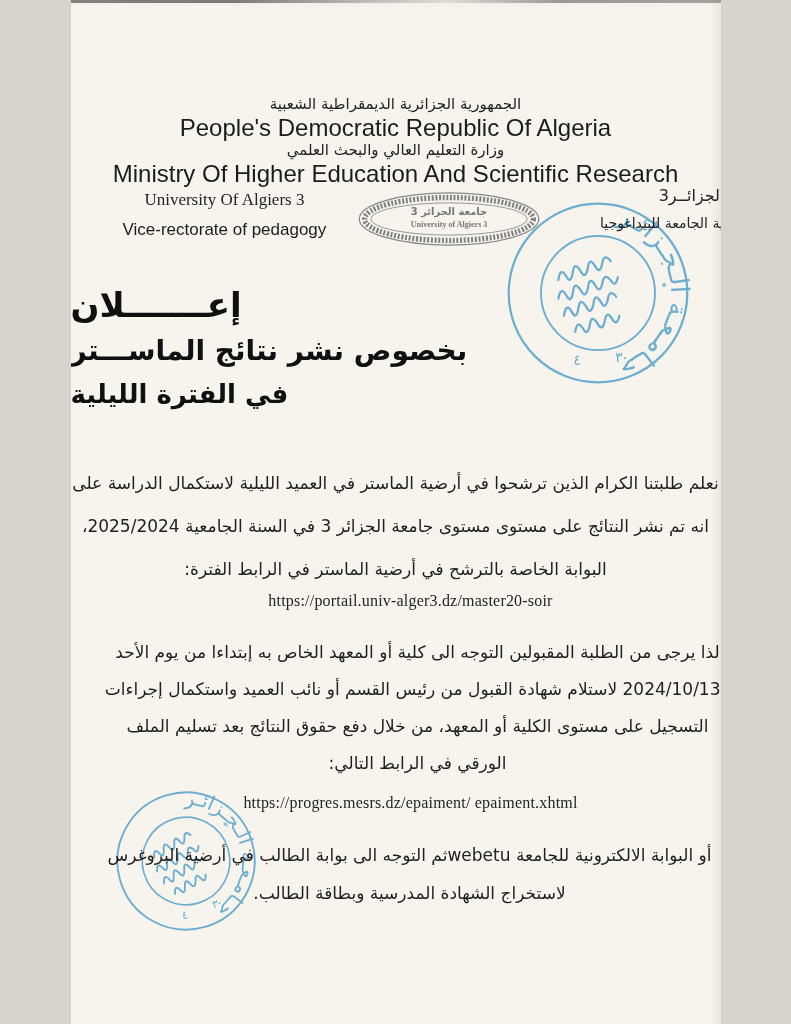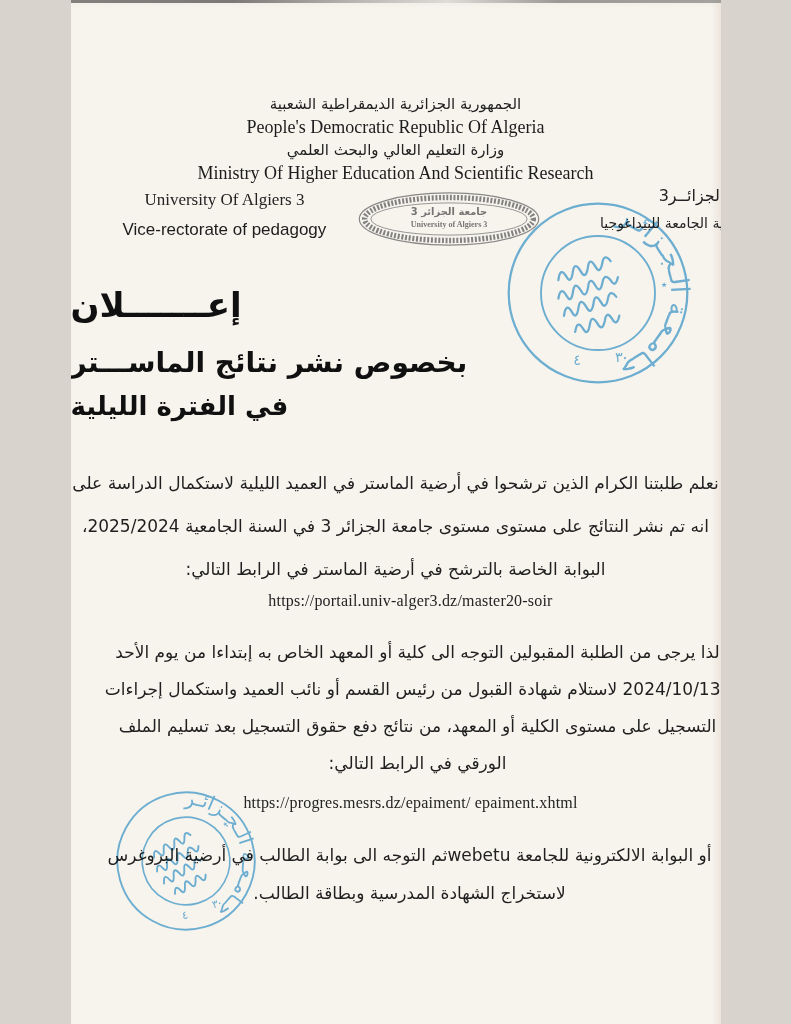--- a/index.html
+++ b/index.html
@@ -16,33 +16,33 @@
     color:#1f1f1f;
   }
   .scan-edge{
     position:absolute;top:0;left:0;right:0;height:3px;
     background:linear-gradient(90deg, rgba(40,40,40,.55) 0%, rgba(60,60,60,.65) 25%,
       rgba(90,90,90,.35) 45%, rgba(120,120,120,.15) 58%, rgba(70,70,70,.5) 75%, rgba(50,50,50,.4) 100%);
   }
   
   .header{position:absolute;top:93px;left:0;right:0;text-align:center;}
   .h-ar{font-size:15px;line-height:23px;color:#222;}
-  .h-en{font-family:Liberation Serif, serif;font-size:18px;line-height:23px;color:#1c1c1c;}
+  .h-en{font-family:Liberation Sans, sans-serif;font-size:24px;line-height:23px;color:#1c1c1c;}
   
   .lh-left{position:absolute;top:190px;left:52px;text-align:center;}
   .lh-left .en1{font-family:"Liberation Serif", serif;font-size:17px;color:#232323;margin-bottom:10px;}
   .lh-left .en2{font-family:Liberation Sans, sans-serif;font-size:17px;color:#1d1d1d;}
   .lh-right{position:absolute;top:186px;left:538px;text-align:right;width:170px;}
   .lh-right .ar1{font-size:16px;color:#222;margin-bottom:10px;white-space:nowrap;}
   .lh-right .ar2{font-size:14px;color:#222;white-space:nowrap;}
   .oval-seal{position:absolute;top:190px;left:286px;width:184px;height:58px;opacity:.85;}
   
   .title-block{position:absolute;top:283px;left:0;right:0;text-align:left;font-weight:bold;color:#101010;}
   .t1{font-size:34px;line-height:45px;}
-  .t2{font-size:28px;line-height:45px;margin-top:12px;}
+  .t2{font-size:28px;line-height:45px;}
   .t3{font-size:26px;line-height:43px;}
   
   .para{position:absolute;left:0;right:0;text-align:center;}
   .para .line{white-space:nowrap;direction:rtl;}
   .p1{top:462px;font-size:17px;}
   .p1 .line{line-height:43px;}
   .p2{top:634px;font-size:17px;padding-left:44px;}
   .p2 .line{line-height:37px;}
   .p3{top:836px;font-size:17px;padding-left:28px;}
   .p3 .line{line-height:38px;}
@@ -92,29 +92,29 @@
 
   <div class="title-block" dir="rtl">
     <div class="t1">إعـــــــلان</div>
     <div class="t2">بخصوص نشر نتائج الماســـتر</div>
     <div class="t3">في الفترة الليلية</div>
   </div>
 
   <div class="para p1">
     <div class="line">نعلم طلبتنا الكرام الذين ترشحوا في أرضية الماستر في العميد الليلية لاستكمال الدراسة على</div>
     <div class="line">انه تم نشر النتائج على مستوى  مستوى جامعة الجزائر 3 في السنة الجامعية 2025/2024،</div>
-    <div class="line">البوابة الخاصة بالترشح في أرضية الماستر في الرابط التالي:</div>
+    <div class="line">البوابة الخاصة بالترشح في أرضية الماستر في الرابط الفترة:</div>
   </div>
 
   <div class="link-row link1">https://portail.univ-alger3.dz/master20-soir</div>
 
   <div class="para p2">
     <div class="line">لذا يرجى من الطلبة المقبولين التوجه الى كلية أو المعهد الخاص به إبتداءا من يوم الأحد</div>
     <div class="line">2024/10/13 لاستلام شهادة القبول من رئيس القسم أو نائب العميد واستكمال إجراءات</div>
-    <div class="line">التسجيل على مستوى الكلية أو المعهد، من نتائج دفع حقوق التسجيل بعد تسليم الملف</div>
+    <div class="line">التسجيل على مستوى الكلية أو المعهد، من خلال دفع حقوق النتائج بعد تسليم الملف</div>
     <div class="line">الورقي في الرابط التالي:</div>
   </div>
 
   <div class="link-row link2">https://progres.mesrs.dz/epaiment/ epaiment.xhtml</div>
 
   <div class="para p3">
     <div class="line">أو البوابة الالكترونية للجامعة webetuثم التوجه الى بوابة الطالب في أرضية البروغرس</div>
     <div class="line">لاستخراج الشهادة المدرسية وبطاقة الطالب.</div>
   </div>
 

